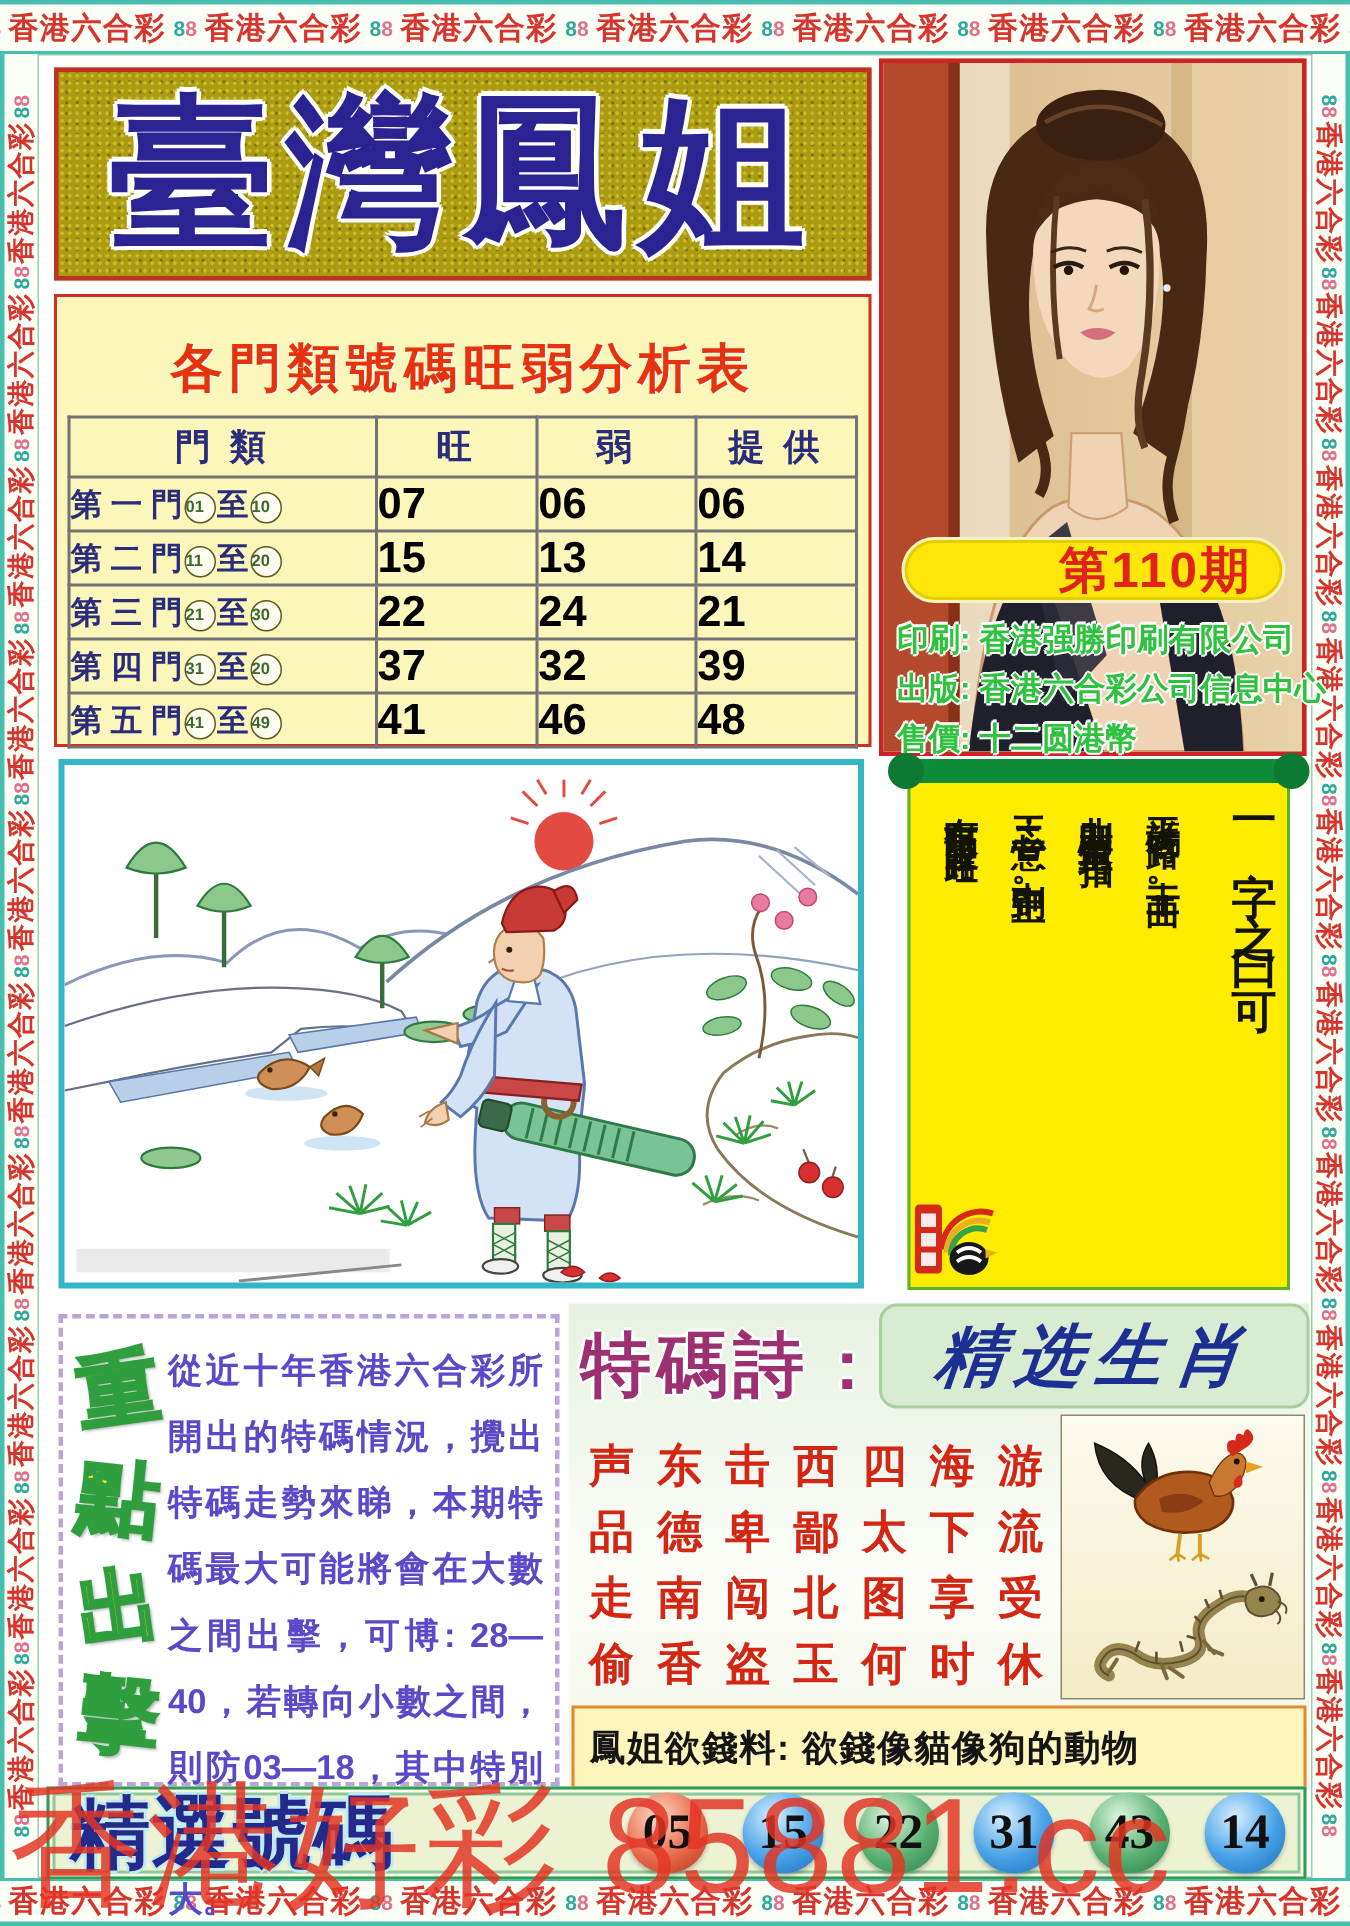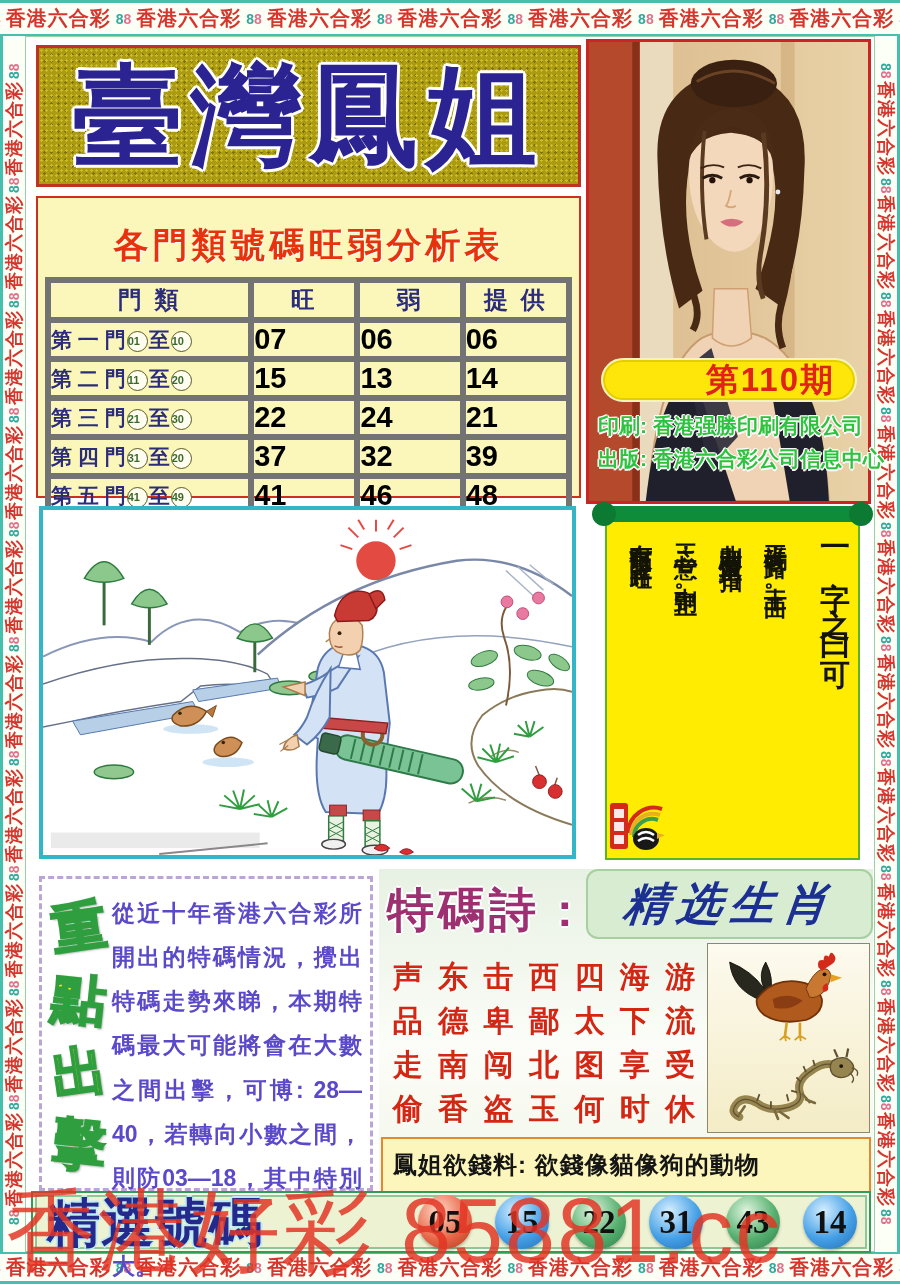--- a/index.html
+++ b/index.html
@@ -44,21 +44,21 @@
   #issue-pill .t{color:#e02218;font-size:33px;font-weight:900;letter-spacing:2px}
   #pubinfo{position:absolute;left:9px;top:370px;display:flex;flex-direction:column;gap:5px}
   .publine{color:#2ec23e;font-size:21px;font-weight:900;white-space:nowrap;
     text-shadow:1.5px 0 #fff,-1.5px 0 #fff,0 1.5px #fff,0 -1.5px #fff,1px 1px #fff,-1px -1px #fff}
   .publine .lbl{margin-right:6px}
 
   
   #analysis{left:10px;top:159px;width:545px;height:302px;background:#fbf7ba;border:2px solid #cf2f1e;padding-top:24px}
   #analysis .a-title{text-align:center;color:#e6320e;font-size:35px;font-weight:900;letter-spacing:4px;text-shadow:1px 1px 0 #fff}
   #analysis table{width:527px;margin:8px auto 0;border-collapse:collapse;table-layout:fixed}
-  #analysis th,#analysis td{border:6px solid #737373;}
+  #analysis th,#analysis td{border:2px solid #737373;}
   #analysis th{color:#2c2c7c;font-size:24px;font-weight:900;height:40px;letter-spacing:3px}
   td.gate{color:#2c2c7c;font-size:21px;font-weight:900;height:36px}
   td.val{color:#000000;font-size:29px;font-weight:700}
   .circ{display:inline-block;width:21px;height:21px;line-height:18px;border:1.5px solid #5a5a20;border-radius:50%;
     font-size:11px;color:#3a6a2a;font-weight:700;vertical-align:2px;margin:0 1px;background:#fffdf0}
 
   
   #illustration{left:13px;top:469px;width:537px;height:353px;border:4px solid #33b6c6;background:#fff}
   #illustration svg{display:block;width:100%;height:100%}
 
@@ -256,20 +256,21 @@
         <path d="M145 150 Q143 162 140 166 Q145 169 150 166" stroke="#d8a87c" stroke-width="2" fill="none"></path>
         <path d="M134 182 Q145 176 158 182 Q146 192 134 182 Z" fill="#d4707e"></path>
         <circle cx="193" cy="152" r="2.5" fill="#e8e8f0"></circle>
       </svg>
       <div id="issue-pill">
         <span class="t">第110期</span>
       </div>
       <div id="pubinfo">
         <div class="publine"><span class="lbl">印刷:</span><span>香港强勝印刷有限公司</span></div>
         <div class="publine"><span class="lbl">出版:</span><span>香港六合彩公司信息中心</span></div>
+        <div class="publine"><span class="lbl">售價:</span><span>十二圆港幣</span></div>
       </div>
     </div>
 
     <div id="analysis" class="abs">
       <div class="a-title">各門類號碼旺弱分析表</div>
       <table>
         <colgroup>
             <col style="width:39%">
             <col style="width:20.4%">
             <col style="width:20.2%">

